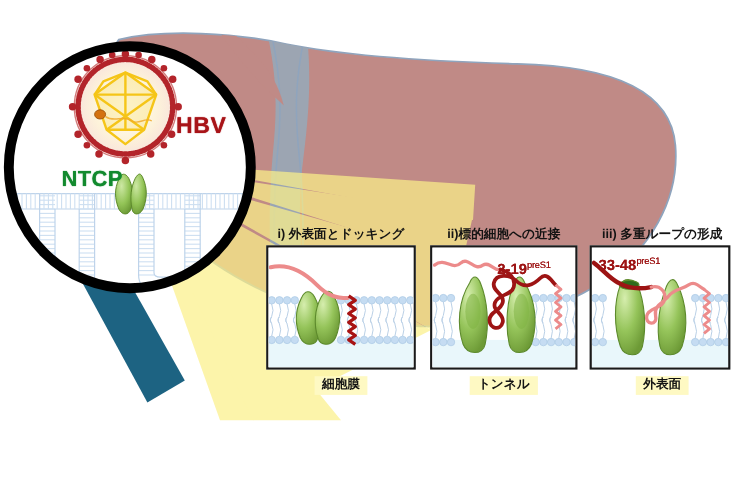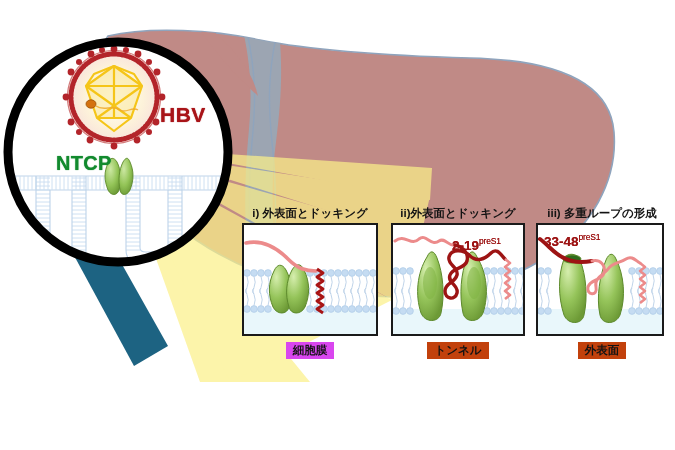--- a/index.html
+++ b/index.html
@@ -64,22 +64,22 @@
     font-size: 11.5px;
     font-weight: bold;
     color: #131313;
     line-height: 15px;
   }
   .cap-chip {
     display: inline-block;
     padding: 1px 7px 2px 7px;
     line-height: 14px;
   }
-  .chip-blue { background: #d946ef; }
-  .chip-green { background: #c2410c; }
+  .chip-blue { background: #fef9c3; }
+  .chip-green { background: #fef9c3; }
 
   
   .pres1 {
     position: absolute;
     color: #9d1414;
     font-weight: bold;
     font-size: 13.5px;
     white-space: nowrap;
     text-shadow: 0 0 .5px #9d1414;
   }
@@ -459,21 +459,21 @@
 
           <path d="M73,44 l6,4 l-6,4 l6,4 l-6,4 l6,4 l-6,4 l6,4 l-6,4 l6,4 l-6,4 l6,4" fill="none" stroke="#a81414" stroke-width="3" stroke-linejoin="round"></path>
         </svg>
       </div>
       <div class="panel-caption" style="top:136px;">
         <span class="cap-chip chip-blue">細胞膜</span>
       </div>
     </div>
 
     <div class="panel" style="left:150px; width:144px;">
-      <div class="panel-title">ii)外表面とドッキング</div>
+      <div class="panel-title">ii)標的細胞への近接</div>
       <div class="panel-box" style="left:5px; width:134px; height:113px;">
         <svg width="130" height="109" viewBox="0 0 130 109">
           <rect x="0" y="0" width="130" height="109" fill="#ffffff"></rect>
           <rect x="0" y="84" width="130" height="25" fill="#e9f7fb"></rect>
           <g stroke="#b9cfe6" stroke-width="0.9" fill="none">
               <g id="p2tails">
                 <path d="M3,49.4 q2.4,6.666666666666667 0,12.4 q-2.4,5 0,7"></path>
                 <path d="M3,82.6 q2.4,-6.666666666666667 0,-12.4 q-2.4,-5 0,-7"></path>
                 <path d="M10,49.4 q2.4,6.666666666666667 0,12.4 q-2.4,5 0,7"></path>
                 <path d="M10,82.6 q2.4,-6.666666666666667 0,-12.4 q-2.4,-5 0,-7"></path>

